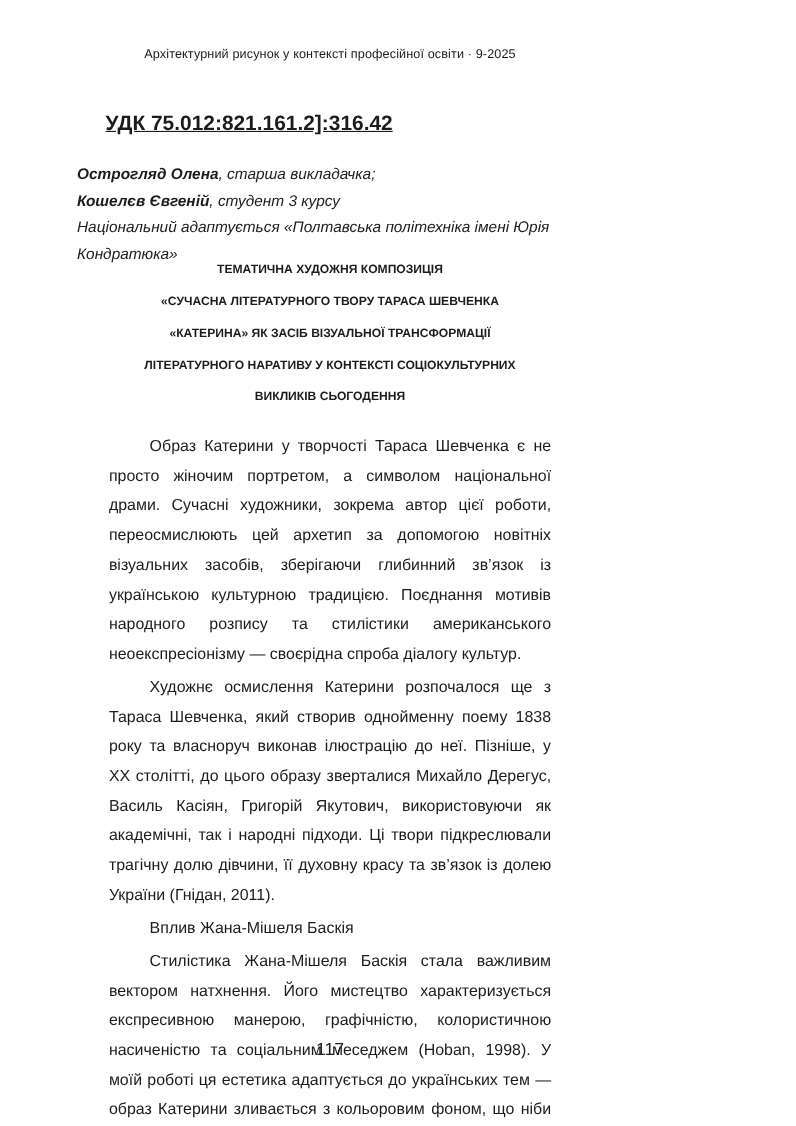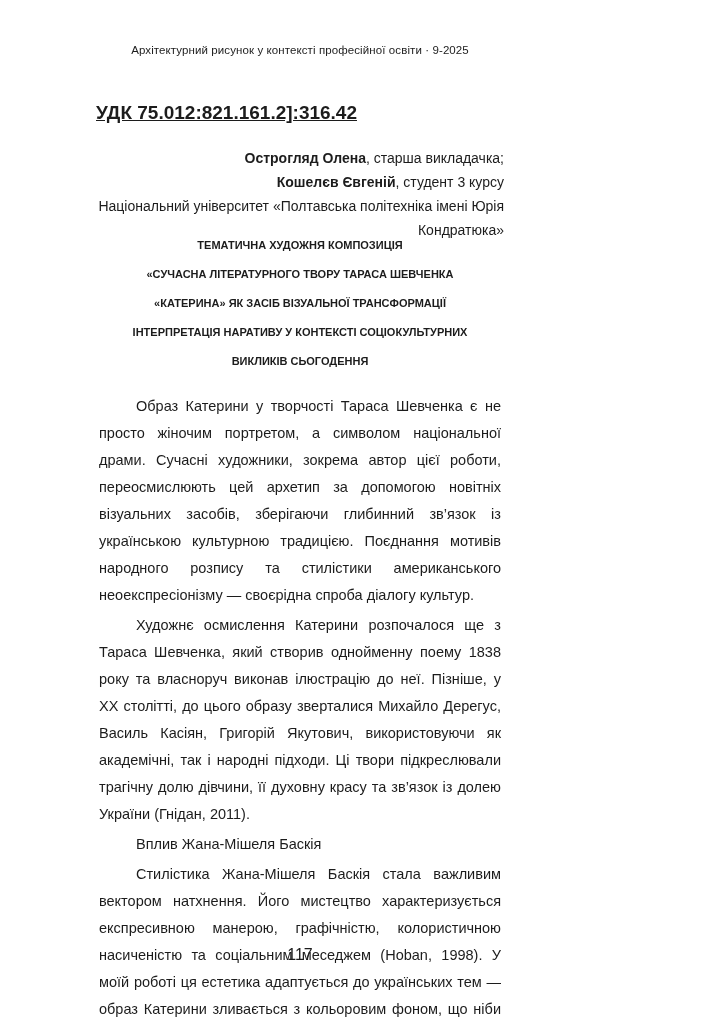--- a/index.html
+++ b/index.html
@@ -31,21 +31,22 @@
     left: 96px;
     font-size: 19px;
     font-weight: 700;
     text-decoration: underline;
   }
   .authors {
     position: absolute;
     top: 146px;
     left: 70px;
     right: 96px;
-    text-align: right;
+    text-align: left;
+    font-style: italic;
     font-size: 14px;
     line-height: 24px;
   }
   .authors .name {
     font-weight: 700;
   }
   .title-block {
     position: absolute;
     top: 231px;
     left: 78px;
@@ -86,28 +87,28 @@
 
 <div class="page">
 
   <div class="running-header">Архітектурний рисунок у контексті професійної освіти · 9-2025</div>
 
   <div class="udc">УДК 75.012:821.161.2]:316.42</div>
 
   <div class="authors">
     <div><span class="name">Острогляд Олена</span><span>, старша викладачка;</span></div>
     <div><span class="name">Кошелєв Євгеній</span><span>, студент 3 курсу</span></div>
-    <div>Національний університет «Полтавська політехніка імені Юрія Кондратюка»</div>
+    <div>Національний адаптується «Полтавська політехніка імені Юрія Кондратюка»</div>
   </div>
 
   <div class="title-block">
     <div>ТЕМАТИЧНА ХУДОЖНЯ КОМПОЗИЦІЯ</div>
     <div>«СУЧАСНА ЛІТЕРАТУРНОГО ТВОРУ ТАРАСА ШЕВЧЕНКА</div>
     <div>«КАТЕРИНА» ЯК ЗАСІБ ВІЗУАЛЬНОЇ ТРАНСФОРМАЦІЇ</div>
-    <div>ІНТЕРПРЕТАЦІЯ НАРАТИВУ У КОНТЕКСТІ СОЦІОКУЛЬТУРНИХ</div>
+    <div>ЛІТЕРАТУРНОГО НАРАТИВУ У КОНТЕКСТІ СОЦІОКУЛЬТУРНИХ</div>
     <div>ВИКЛИКІВ СЬОГОДЕННЯ</div>
   </div>
 
   <div class="body-text">
     <p>Образ Катерини у творчості Тараса Шевченка є не просто жіночим портретом, а символом національної драми. Сучасні художники, зокрема автор цієї роботи, переосмислюють цей архетип за допомогою новітніх візуальних засобів, зберігаючи глибинний зв’язок із українською культурною традицією. Поєднання мотивів народного розпису та стилістики американського неоекспресіонізму — своєрідна спроба діалогу культур.</p>
     <p>Художнє осмислення Катерини розпочалося ще з Тараса Шевченка, який створив однойменну поему 1838 року та власноруч виконав ілюстрацію до неї. Пізніше, у ХХ столітті, до цього образу зверталися Михайло Дерегус, Василь Касіян, Григорій Якутович, використовуючи як академічні, так і народні підходи. Ці твори підкреслювали трагічну долю дівчини, її духовну красу та зв’язок із долею України (Гнідан, 2011).</p>
     <p class="subheading">Вплив Жана-Мішеля Баскія</p>
     <p>Стилістика Жана-Мішеля Баскія стала важливим вектором натхнення. Його мистецтво характеризується експресивною манерою, графічністю, колористичною насиченістю та соціальним меседжем (Hoban, 1998). У моїй роботі ця естетика адаптується до українських тем — образ Катерини зливається з кольоровим фоном, що ніби «кричить» про біль, волю, жіночу силу. Ідея «візуального тексту» — ще один елемент, запозичений у Баскія, хоча поданий через народну стилістику.</p>
   </div>
 

